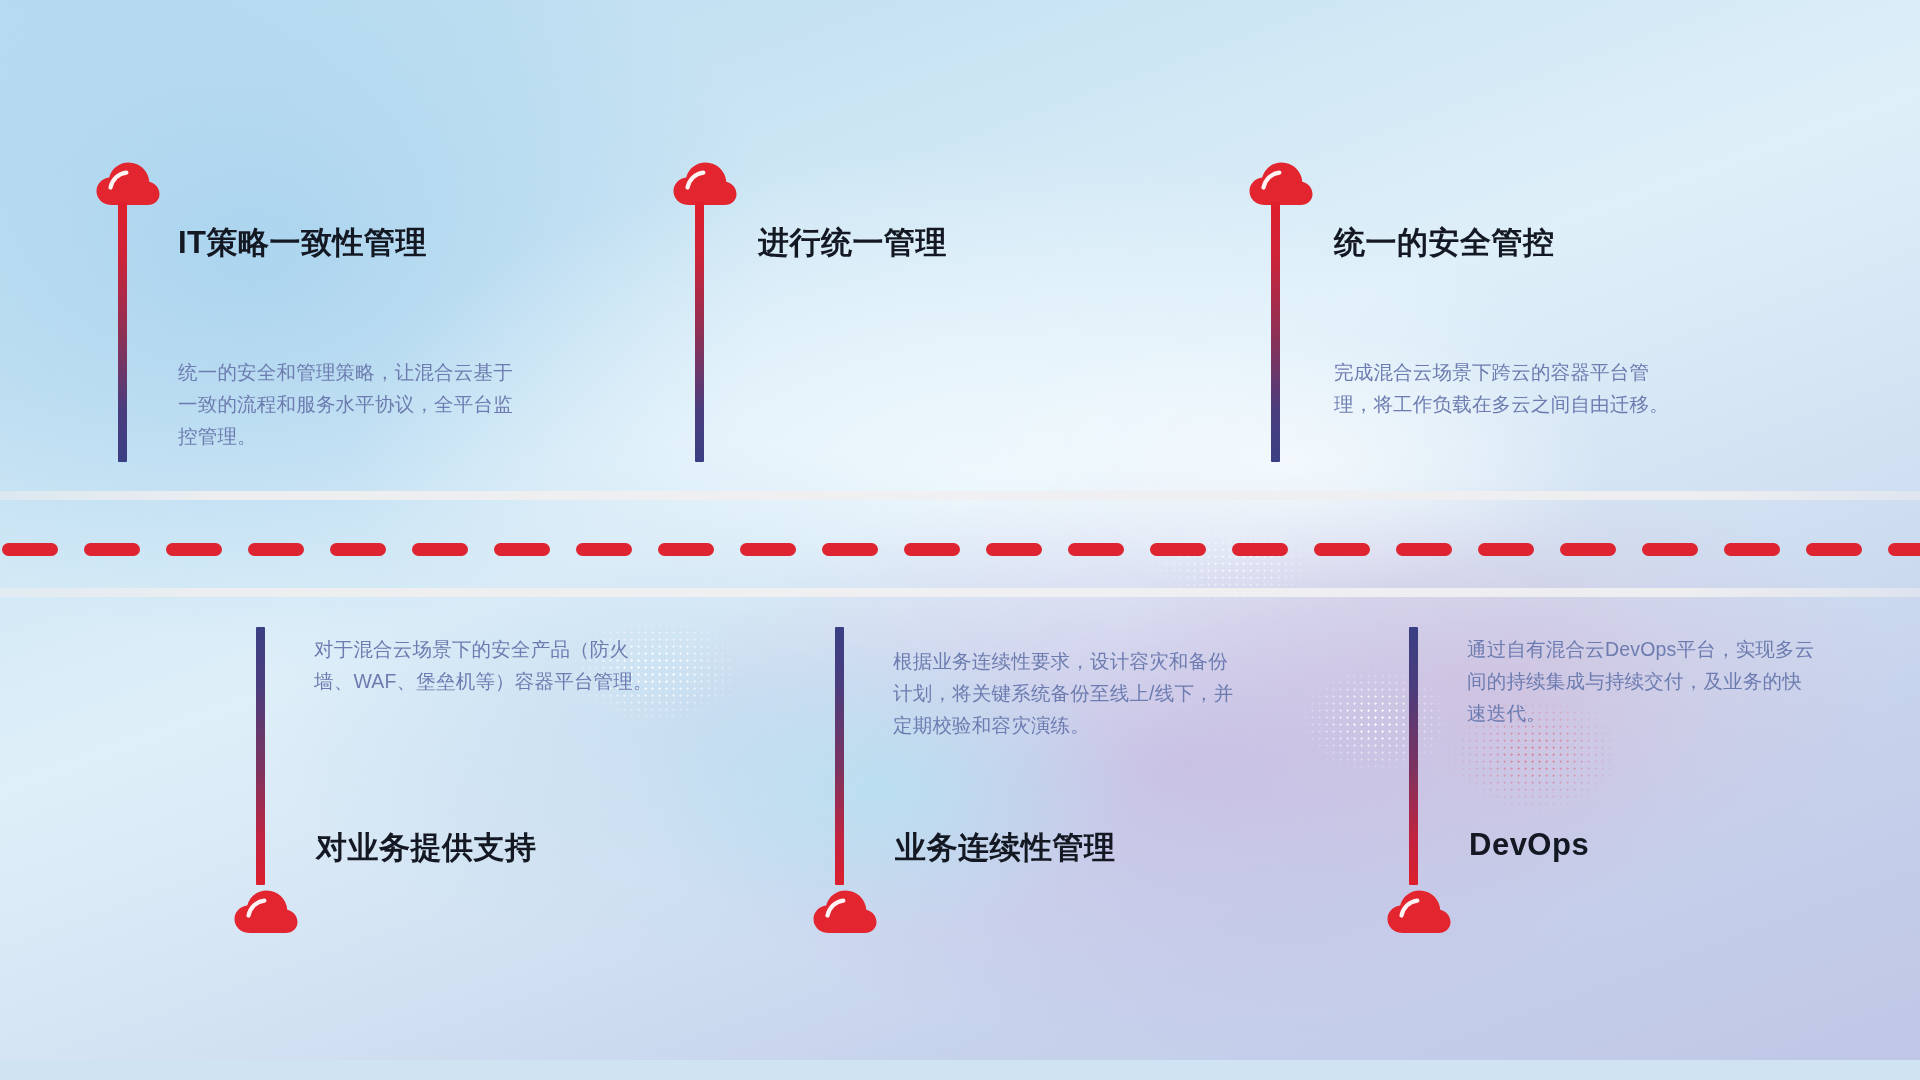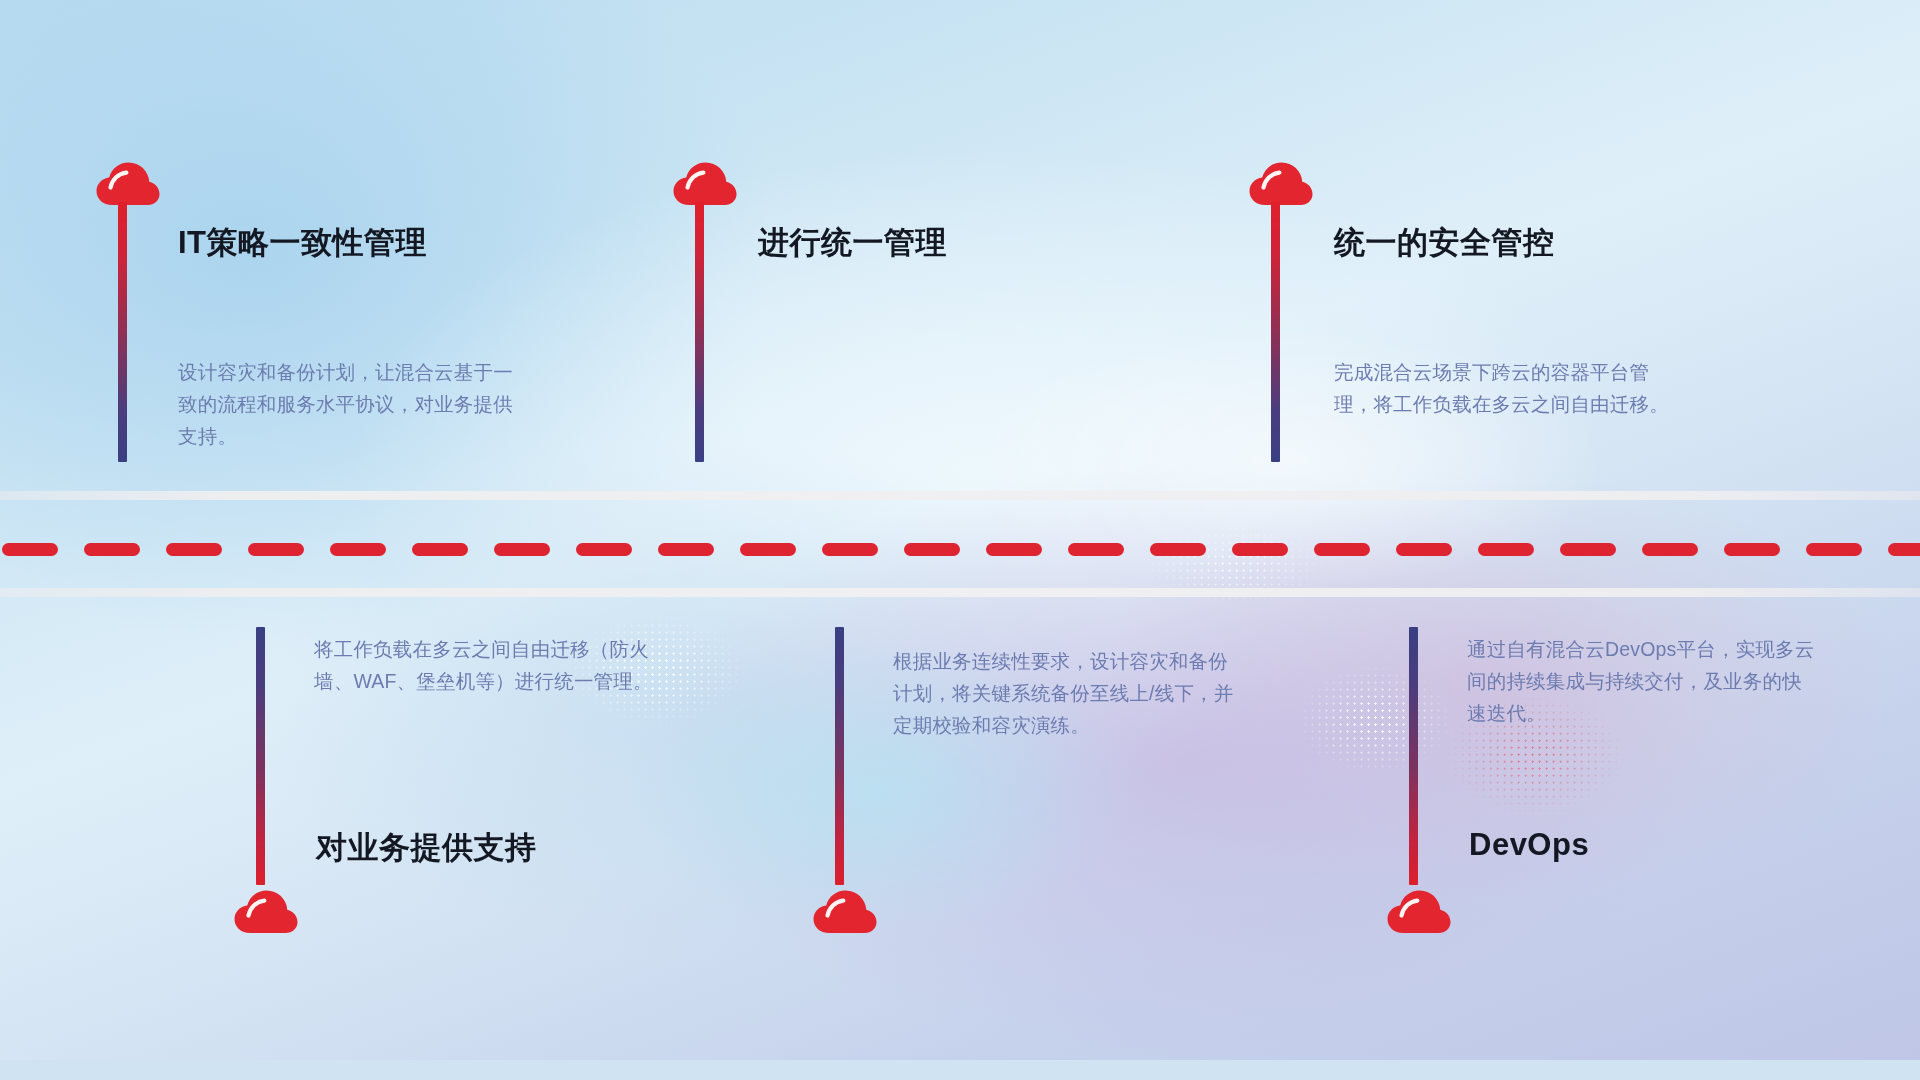--- a/index.html
+++ b/index.html
@@ -156,21 +156,21 @@
   <div class="speckle blue sp-d"></div>
 
   <div class="cloud" style="left:96px; top:162px;">
     <svg viewBox="0 0 64 44" xmlns="http://www.w3.org/2000/svg" aria-hidden="true">
       <path d="M16.5 43 C6.6 43 0.5 36.6 0.5 29.2 C0.5 22.2 6.0 16.3 13.2 15.6 C15.4 6.6 23.3 0.5 32.6 0.5 C43.6 0.5 52.6 9.0 53.3 19.8 C59.4 21.2 63.5 26.3 63.5 32.3 C63.5 38.4 58.3 43 51.6 43 Z" fill="#e2252f"></path>
       <path d="M14.5 25.5 C16.2 17.3 22.6 11.4 30.4 10.6" stroke="#ffffff" stroke-width="4.2" stroke-linecap="round" fill="none" opacity="0.95"></path>
     </svg>
   </div>
   <div class="stem down" style="left:118px; top:202px; height:260px;"></div>
   <div class="col-title" style="left:178px; top:222px;">IT策略一致性管理</div>
-  <div class="col-body" style="left:178px; top:356px;">设计容灾和备份计划，让混合云基于一致的流程和服务水平协议，对业务提供支持。</div>
+  <div class="col-body" style="left:178px; top:356px;">统一的安全和管理策略，让混合云基于一致的流程和服务水平协议，全平台监控管理。</div>
 
   <div class="cloud" style="left:673px; top:162px;">
     <svg viewBox="0 0 64 44" xmlns="http://www.w3.org/2000/svg" aria-hidden="true">
       <path d="M16.5 43 C6.6 43 0.5 36.6 0.5 29.2 C0.5 22.2 6.0 16.3 13.2 15.6 C15.4 6.6 23.3 0.5 32.6 0.5 C43.6 0.5 52.6 9.0 53.3 19.8 C59.4 21.2 63.5 26.3 63.5 32.3 C63.5 38.4 58.3 43 51.6 43 Z" fill="#e2252f"></path>
       <path d="M14.5 25.5 C16.2 17.3 22.6 11.4 30.4 10.6" stroke="#ffffff" stroke-width="4.2" stroke-linecap="round" fill="none" opacity="0.95"></path>
     </svg>
   </div>
   <div class="stem down" style="left:695px; top:202px; height:260px;"></div>
   <div class="col-title" style="left:758px; top:222px;">进行统一管理</div>
 
@@ -206,32 +206,33 @@
       <div class="dash" style="background: rgb(221, 36, 48);"></div>
       <div class="dash" style="background: rgb(221, 36, 48);"></div>
       <div class="dash" style="background: rgb(221, 36, 48);"></div>
       <div class="dash" style="background: rgb(221, 36, 48);"></div>
       <div class="dash" style="background: rgb(221, 36, 48);"></div>
       <div class="dash" style="background: rgb(221, 36, 48);"></div>
       <div class="dash" style="background: rgb(221, 36, 48);"></div>
     </div>
   <div class="sep-bar bottom"></div>
 
-  <div class="col-body" style="left:314px; top:633px;">将工作负载在多云之间自由迁移（防火墙、WAF、堡垒机等）进行统一管理。</div>
+  <div class="col-body" style="left:314px; top:633px;">对于混合云场景下的安全产品（防火墙、WAF、堡垒机等）容器平台管理。</div>
   <div class="stem up" style="left:256px; top:627px; height:258px;"></div>
   <div class="col-title" style="left:316px; top:827px;">对业务提供支持</div>
   <div class="cloud" style="left:234px; top:890px;">
     <svg viewBox="0 0 64 44" xmlns="http://www.w3.org/2000/svg" aria-hidden="true">
       <path d="M16.5 43 C6.6 43 0.5 36.6 0.5 29.2 C0.5 22.2 6.0 16.3 13.2 15.6 C15.4 6.6 23.3 0.5 32.6 0.5 C43.6 0.5 52.6 9.0 53.3 19.8 C59.4 21.2 63.5 26.3 63.5 32.3 C63.5 38.4 58.3 43 51.6 43 Z" fill="#e2252f"></path>
       <path d="M14.5 25.5 C16.2 17.3 22.6 11.4 30.4 10.6" stroke="#ffffff" stroke-width="4.2" stroke-linecap="round" fill="none" opacity="0.95"></path>
     </svg>
   </div>
 
   <div class="col-body" style="left:893px; top:633px;margin-top:12px;">根据业务连续性要求，设计容灾和备份计划，将关键系统备份至线上/线下，并定期校验和容灾演练。</div>
   <div class="stem up" style="left:835px; top:627px; height:258px;"></div>
+  <div class="col-title" style="left:895px; top:827px;">业务连续性管理</div>
   <div class="cloud" style="left:813px; top:890px;">
     <svg viewBox="0 0 64 44" xmlns="http://www.w3.org/2000/svg" aria-hidden="true">
       <path d="M16.5 43 C6.6 43 0.5 36.6 0.5 29.2 C0.5 22.2 6.0 16.3 13.2 15.6 C15.4 6.6 23.3 0.5 32.6 0.5 C43.6 0.5 52.6 9.0 53.3 19.8 C59.4 21.2 63.5 26.3 63.5 32.3 C63.5 38.4 58.3 43 51.6 43 Z" fill="#e2252f"></path>
       <path d="M14.5 25.5 C16.2 17.3 22.6 11.4 30.4 10.6" stroke="#ffffff" stroke-width="4.2" stroke-linecap="round" fill="none" opacity="0.95"></path>
     </svg>
   </div>
 
   <div class="col-body" style="left:1467px; top:633px;">通过自有混合云DevOps平台，实现多云间的持续集成与持续交付，及业务的快速迭代。</div>
   <div class="stem up" style="left:1409px; top:627px; height:258px;"></div>
   <div class="col-title" style="left:1469px; top:827px;">DevOps</div>

